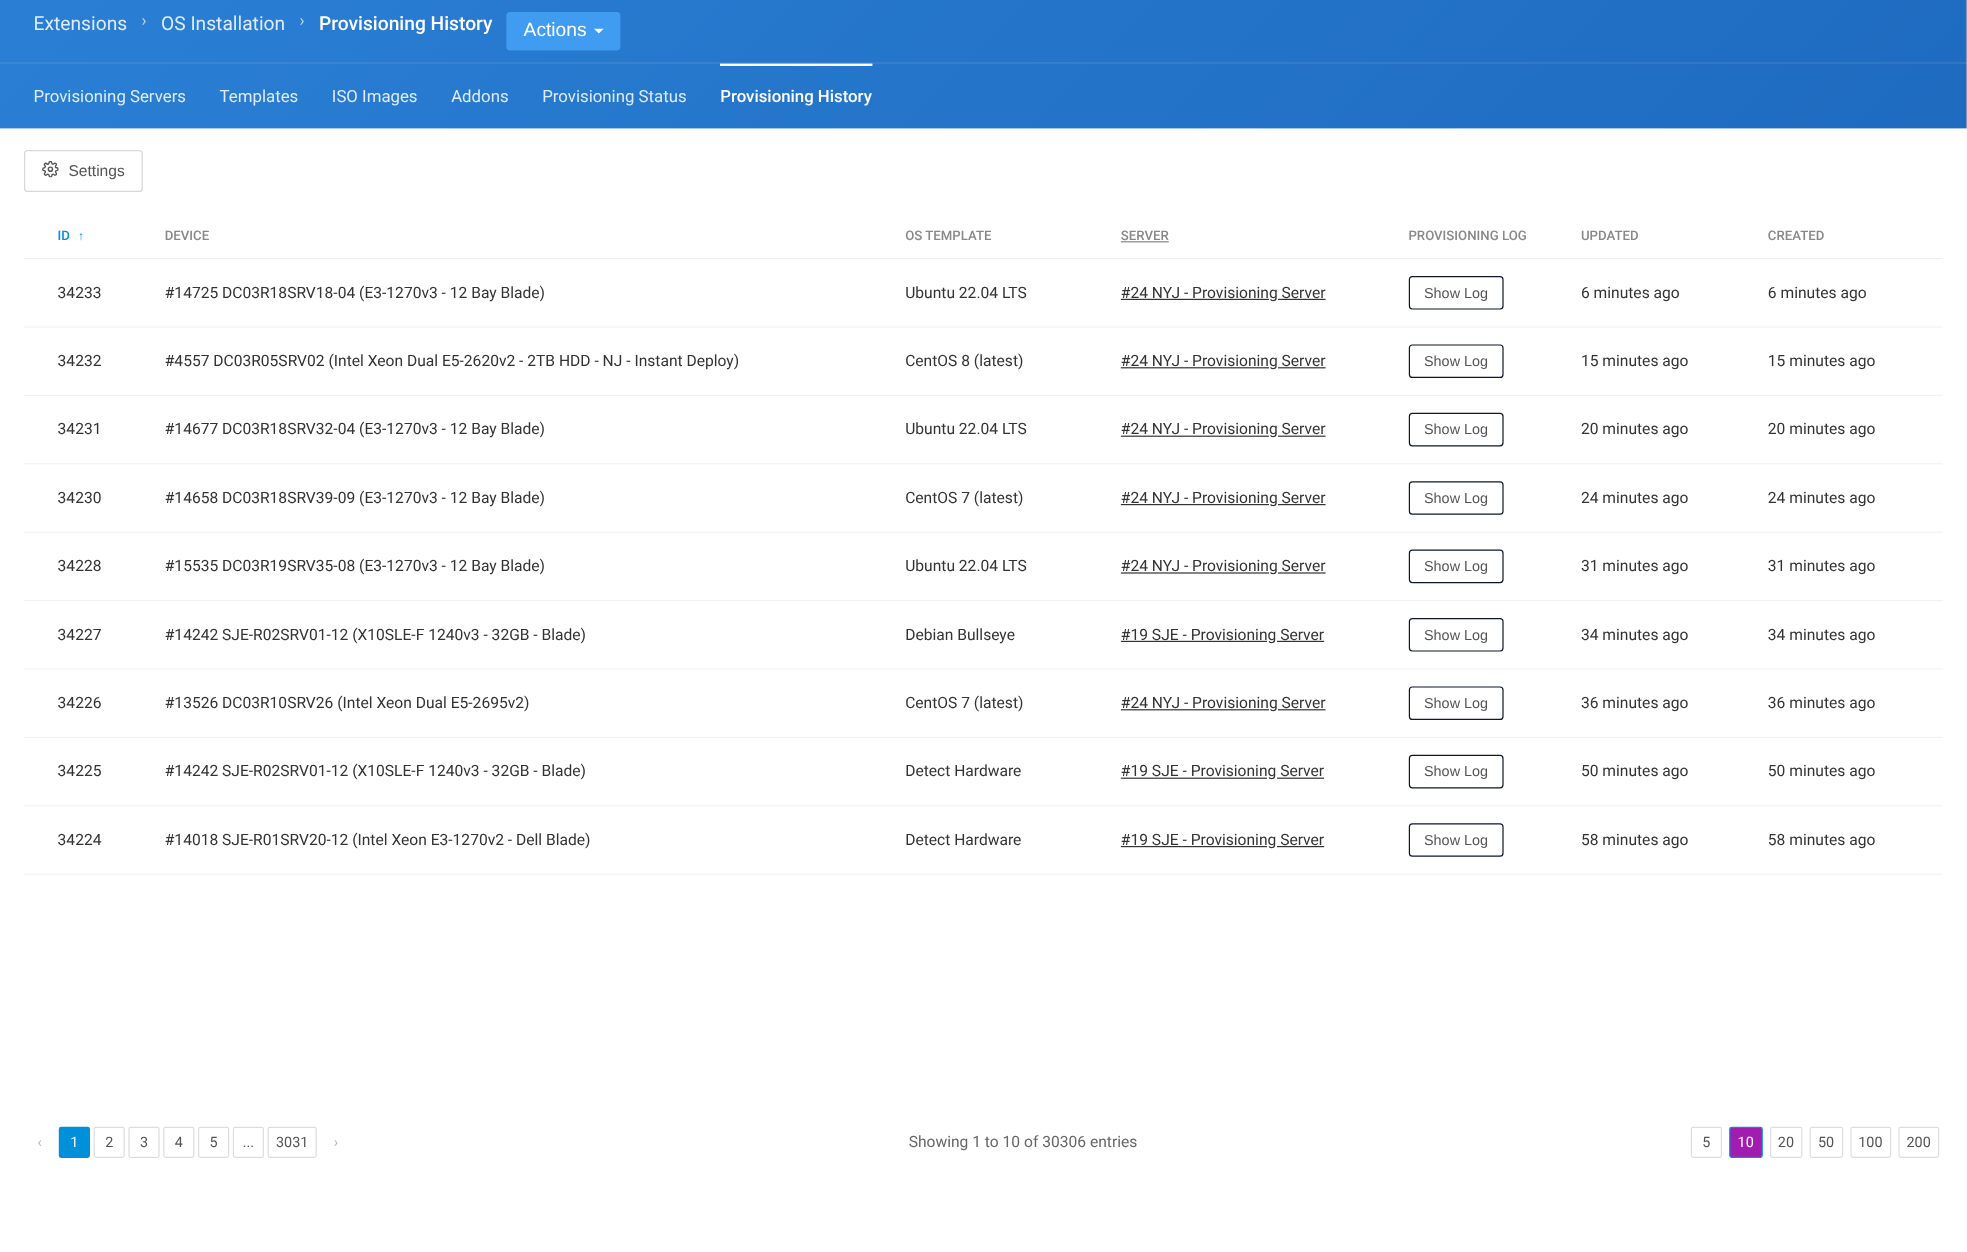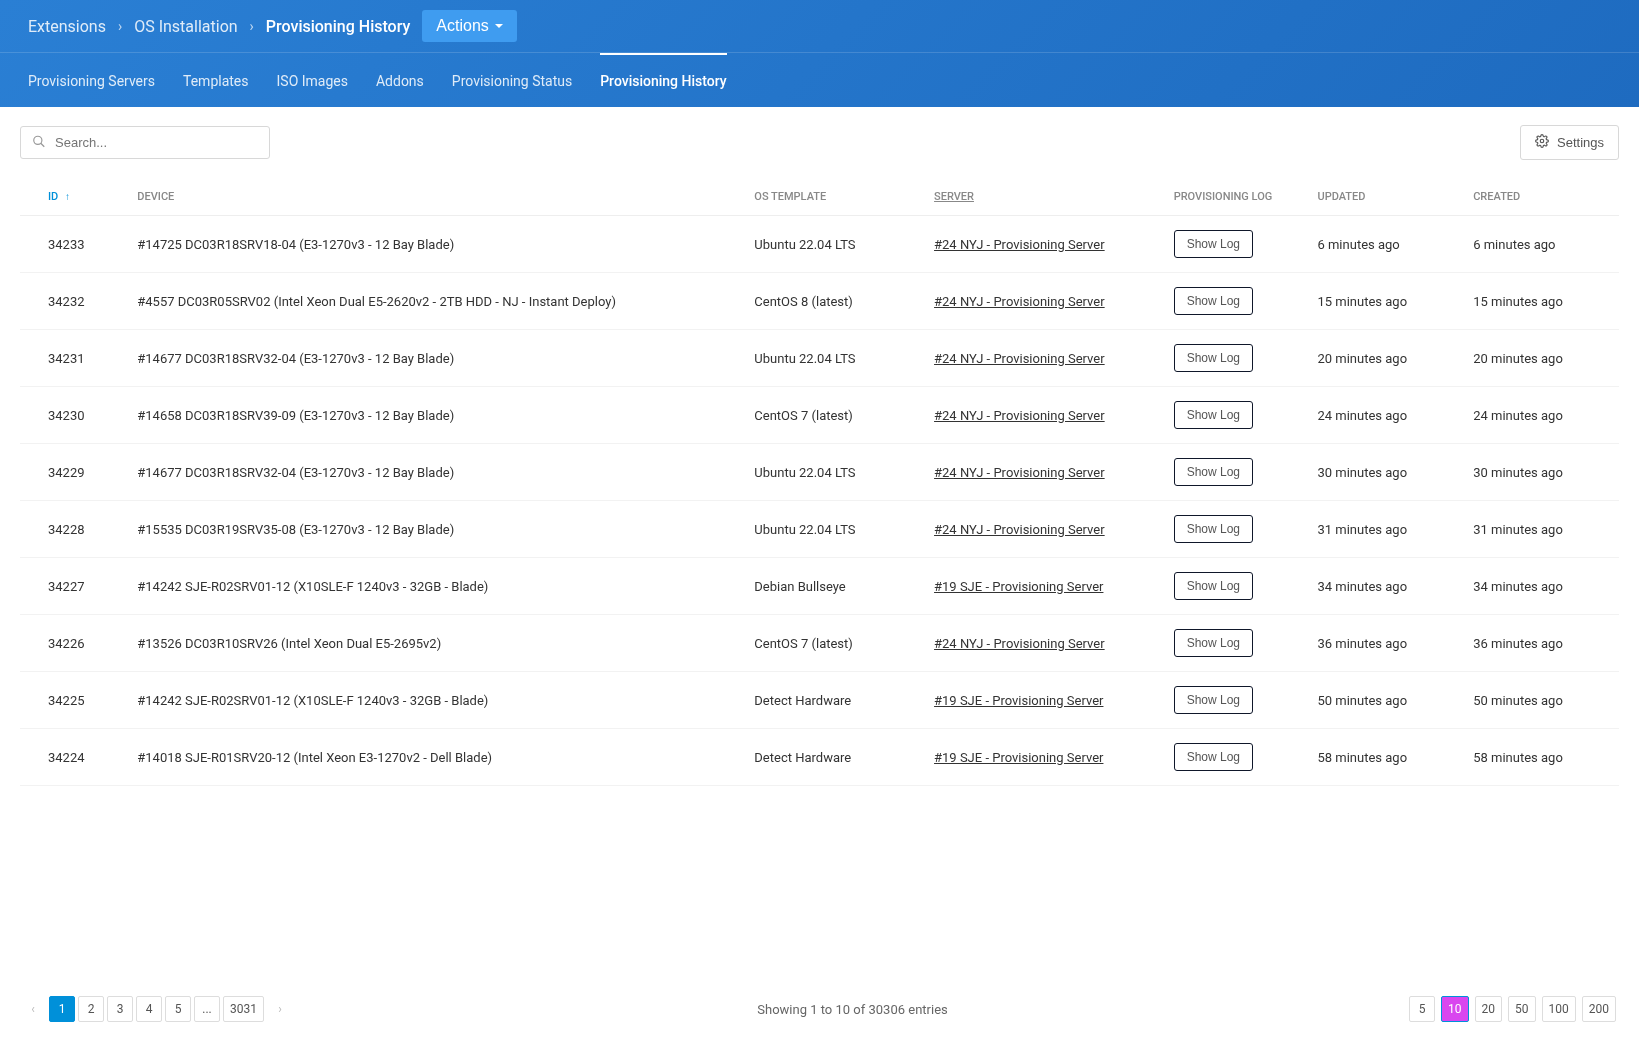--- a/index.html
+++ b/index.html
@@ -9,21 +9,20 @@
     color: #333;
     background: #fff;
     width: 1639px;
   }
   .header {
     background: linear-gradient(135deg, #2a7fd4 0%, #1e6bc0 100%);
     color: #fff;
   }
   .breadcrumb-bar {
     display: flex;
-    align-items: center;
     padding: 10px 28px;
     gap: 12px;
     border-bottom: 1px solid rgba(255,255,255,0.15);
   }
   .breadcrumb-item {
     font-size: 16px;
     color: rgba(255,255,255,0.85);
     cursor: pointer;
   }
   .breadcrumb-item.active {
@@ -191,21 +190,21 @@
   .pager-btn.chev { color: #bbb; border-color: transparent; background: transparent;}
   .entries-text {
     color: #666;
     font-size: 13px;
   }
   .pagesize {
     display: inline-flex;
     gap: 3px;
   }
   .pagesize .pager-btn.active {
-    background: #d946ef;
+    background: #a21caf;
     color:#fff;
   }
   svg.icon { width:14px; height:14px; }
   .table-wrap { padding: 0 20px; }
 </style>
 </head>
 <body>
 
 <div class="header">
   <div class="breadcrumb-bar">
@@ -223,29 +222,20 @@
       <div class="tab-item">Provisioning Servers</div>
       <div class="tab-item">Templates</div>
       <div class="tab-item">ISO Images</div>
       <div class="tab-item">Addons</div>
       <div class="tab-item">Provisioning Status</div>
       <div class="tab-item active">Provisioning History</div>
     </div>
 </div>
 
 <div class="toolbar">
-  <div class="search-wrap">
-    <span class="search-icon">
-      <svg class="icon" viewBox="0 0 24 24" fill="none" stroke="currentColor" stroke-width="2">
-          <circle cx="10" cy="10" r="7"></circle>
-          <line x1="21" y1="21" x2="15" y2="15"></line>
-        </svg>
-    </span>
-    <input class="search-input" type="text" placeholder="Search..." style="">
-  </div>
   <button class="settings-btn">
     <span>
       <svg class="icon" viewBox="0 0 24 24" fill="none" stroke="currentColor" stroke-width="2">
           <circle cx="12" cy="12" r="3"></circle>
           <path d="M19.4 15a1.7 1.7 0 0 0 .3 1.8l.1.1a2 2 0 1 1-2.8 2.8l-.1-.1a1.7 1.7 0 0 0-1.8-.3 1.7 1.7 0 0 0-1 1.5V21a2 2 0 1 1-4 0v-.1a1.7 1.7 0 0 0-1.1-1.5 1.7 1.7 0 0 0-1.8.3l-.1.1a2 2 0 1 1-2.8-2.8l.1-.1a1.7 1.7 0 0 0 .3-1.8 1.7 1.7 0 0 0-1.5-1H3a2 2 0 1 1 0-4h.1a1.7 1.7 0 0 0 1.5-1.1 1.7 1.7 0 0 0-.3-1.8l-.1-.1a2 2 0 1 1 2.8-2.8l.1.1a1.7 1.7 0 0 0 1.8.3H9a1.7 1.7 0 0 0 1-1.5V3a2 2 0 1 1 4 0v.1a1.7 1.7 0 0 0 1 1.5 1.7 1.7 0 0 0 1.8-.3l.1-.1a2 2 0 1 1 2.8 2.8l-.1.1a1.7 1.7 0 0 0-.3 1.8V9a1.7 1.7 0 0 0 1.5 1H21a2 2 0 1 1 0 4h-.1a1.7 1.7 0 0 0-1.5 1z"></path>
         </svg>
     </span>
     <span>Settings</span>
   </button>
 </div>
@@ -295,29 +285,20 @@
           <td class="col-created">20 minutes ago</td>
         </tr>
         <tr>
           <td class="col-id">34230</td>
           <td class="col-device">#14658 DC03R18SRV39-09 (E3-1270v3 - 12 Bay Blade)</td>
           <td class="col-template">CentOS 7 (latest)</td>
           <td class="col-server">#24 NYJ - Provisioning Server</td>
           <td class="col-log"><button class="show-log-btn">Show Log</button></td>
           <td class="col-updated">24 minutes ago</td>
           <td class="col-created">24 minutes ago</td>
-        </tr>
-        <tr>
-          <td class="col-id">34229</td>
-          <td class="col-device">#14677 DC03R18SRV32-04 (E3-1270v3 - 12 Bay Blade)</td>
-          <td class="col-template">Ubuntu 22.04 LTS</td>
-          <td class="col-server">#24 NYJ - Provisioning Server</td>
-          <td class="col-log"><button class="show-log-btn">Show Log</button></td>
-          <td class="col-updated">30 minutes ago</td>
-          <td class="col-created">30 minutes ago</td>
         </tr>
         <tr>
           <td class="col-id">34228</td>
           <td class="col-device">#15535 DC03R19SRV35-08 (E3-1270v3 - 12 Bay Blade)</td>
           <td class="col-template">Ubuntu 22.04 LTS</td>
           <td class="col-server">#24 NYJ - Provisioning Server</td>
           <td class="col-log"><button class="show-log-btn">Show Log</button></td>
           <td class="col-updated">31 minutes ago</td>
           <td class="col-created">31 minutes ago</td>
         </tr>

